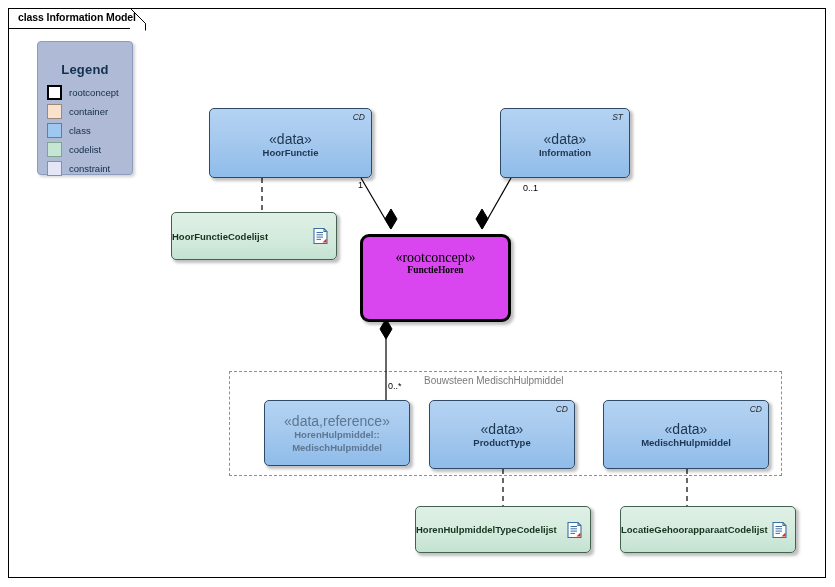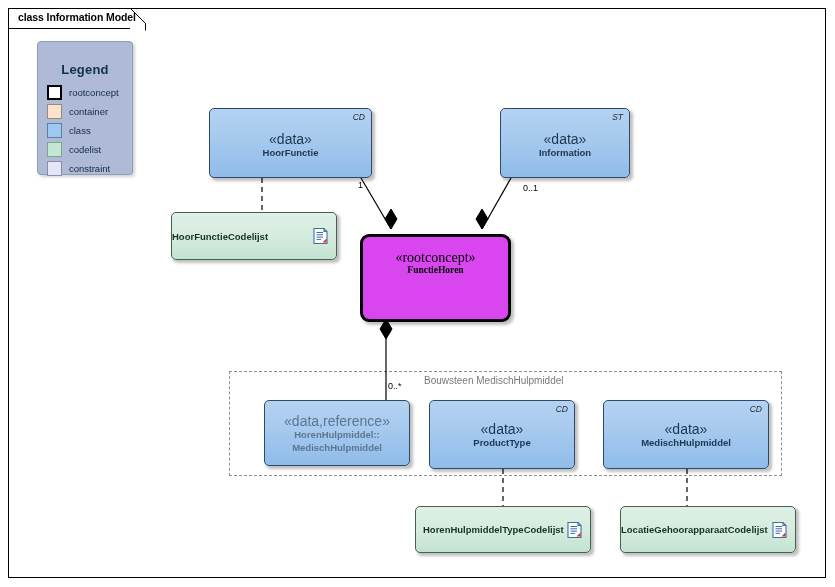--- a/index.html
+++ b/index.html
@@ -346,21 +346,21 @@
 </div>
 
 <div class="node data" style="left:603px; top:400px; width:166px; height:69px;">
   <div class="corner-tag">CD</div>
   <div class="inner" style="padding-top:22px;">
     <div class="stereo">«data»</div>
     <div class="nname">MedischHulpmiddel</div>
   </div>
 </div>
 
-<div class="node codelist" style="left:415px; top:506px; width:176px; height:47px;padding-left:7px;">
+<div class="node codelist" style="left:415px; top:506px; width:176px; height:47px;">
   <div class="inner" style="padding-right:14px;">
     <div class="nname">HorenHulpmiddelTypeCodelijst</div>
   </div>
   <svg class="doc-icon" viewBox="0 0 15 17">
     <path d="M1 1 H11 L14 4 V16 H1 Z" fill="#ffffff" stroke="#3a6ea5" stroke-width="1.1"></path>
     <path d="M11 1 V4 H14" fill="none" stroke="#3a6ea5" stroke-width="1.1"></path>
     <line x1="3.5" y1="5" x2="10" y2="5" stroke="#3a6ea5" stroke-width="1"></line>
     <line x1="3.5" y1="7.3" x2="10" y2="7.3" stroke="#3a6ea5" stroke-width="1"></line>
     <line x1="3.5" y1="9.6" x2="10" y2="9.6" stroke="#3a6ea5" stroke-width="1"></line>
     <line x1="3.5" y1="11.9" x2="8" y2="11.9" stroke="#3a6ea5" stroke-width="1"></line>

